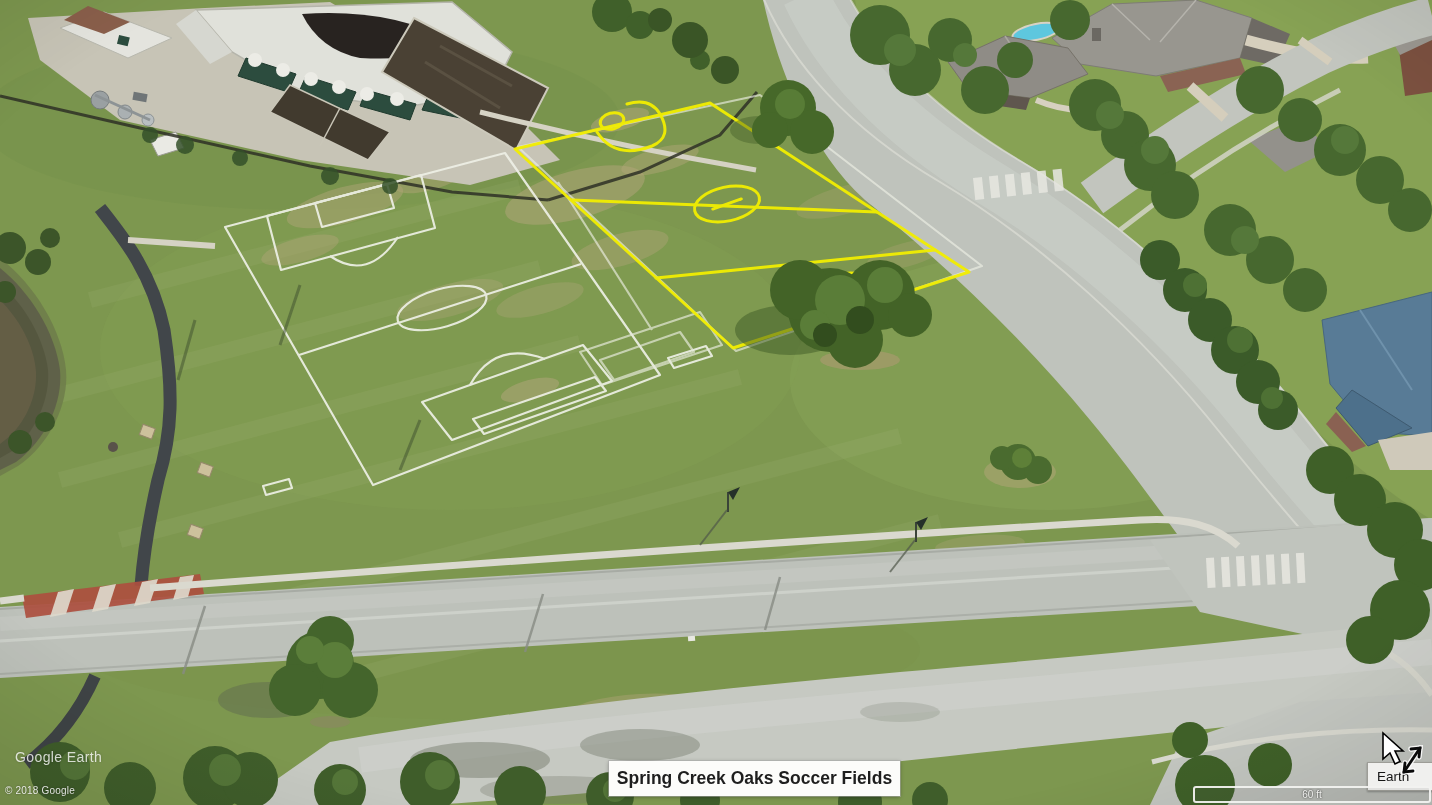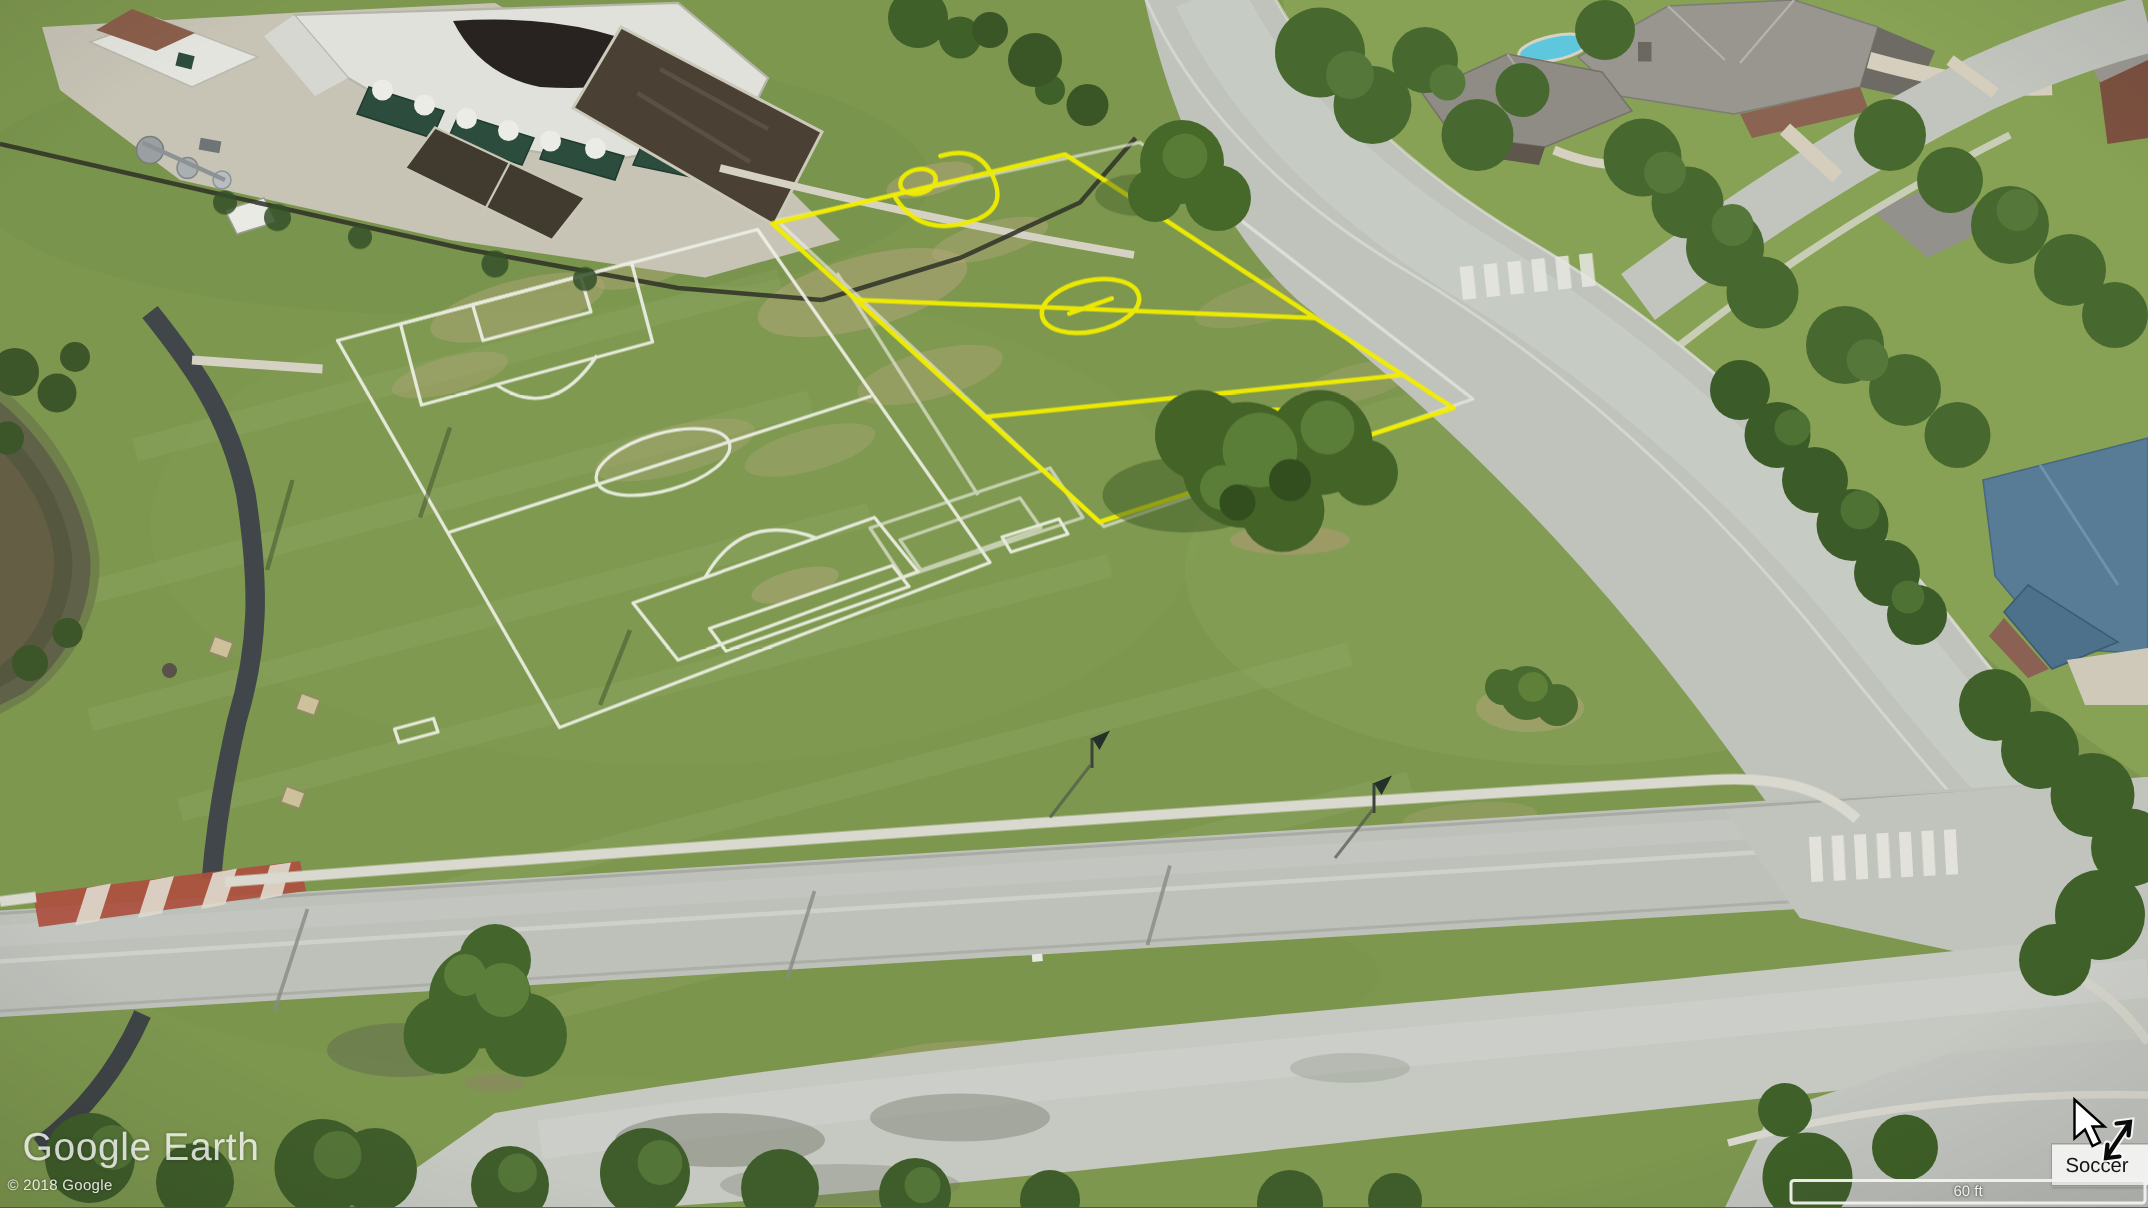--- a/index.html
+++ b/index.html
@@ -4,21 +4,21 @@
 <style>
   html,body{margin:0;padding:0;background:#222;}
   #stage{
     position:relative;width:1432px;height:805px;overflow:hidden;
     font-family:"Liberation Sans",sans-serif;background:#7d974f;
     cursor:default;
   }
   #scene{position:absolute;left:0;top:0;}
   .ui{position:absolute;z-index:5;}
   .watermark{
-    left:15px;top:749px;font-size:26px;font-weight:500;
+    left:15px;top:749px;font-size:14px;font-weight:500;
     color:rgba(255,255,255,.78);letter-spacing:.4px;
     text-shadow:0 0 3px rgba(0,0,0,.25);
   }
   .copyright{
     left:5px;top:785px;font-size:10px;color:rgba(255,255,255,.85);
     text-shadow:0 0 2px rgba(0,0,0,.5);letter-spacing:.2px;
   }
   .title-pill{
     left:609px;top:761px;width:291px;height:35px;background:#fcfcfa;
     color:#1e1e1e;font-size:17.5px;font-weight:bold;
@@ -450,23 +450,26 @@
     <path d="M915,540 L890,572" stroke="#50584a" stroke-width="2" opacity=".7"></path>
     <rect x="688" y="636" width="7" height="5" fill="#e8e8e2" transform="rotate(-5 691 638)"></rect>
   </g>
 
   <rect x="0" y="0" width="1432" height="805" fill="url(#vig)"></rect>
 </svg>
 
 <div class="ui watermark">Google Earth</div>
 <div class="ui copyright">© 2018 Google</div>
 
+<div class="ui title-pill">
+  <span>Spring Creek Oaks Soccer Fields</span>
+</div>
 
 <div class="ui legend-button">
-  <span>Soccer</span>
+  <span>Earth</span>
 </div>
 
 <div class="ui scale-bar">
   <span class="scale-label">60 ft</span>
 </div>
 
 <div class="ui cursor-wrap">
   <svg width="56" height="56" viewBox="0 0 56 56">
     <g>
       <path d="M7,7 L7,33 L14,27 L19,38 L24,35.5 L19,25 L27,25 Z" fill="#ffffff" stroke="#000000" stroke-width="1.6"></path>

